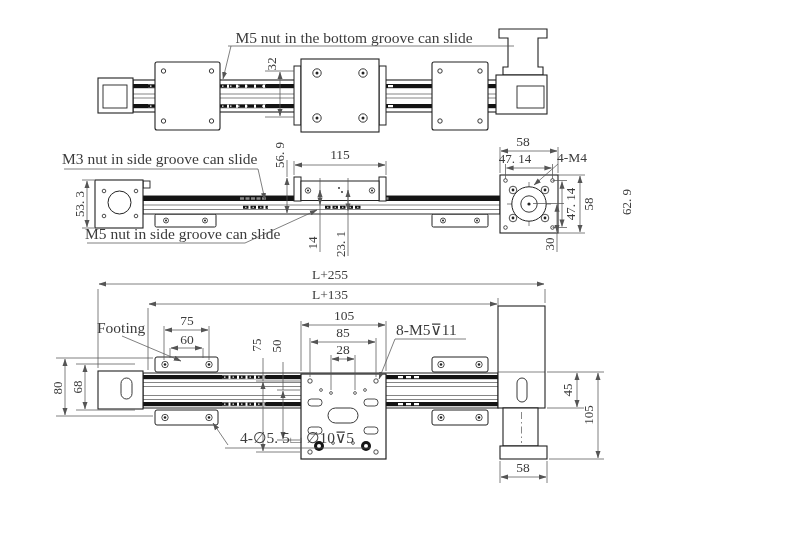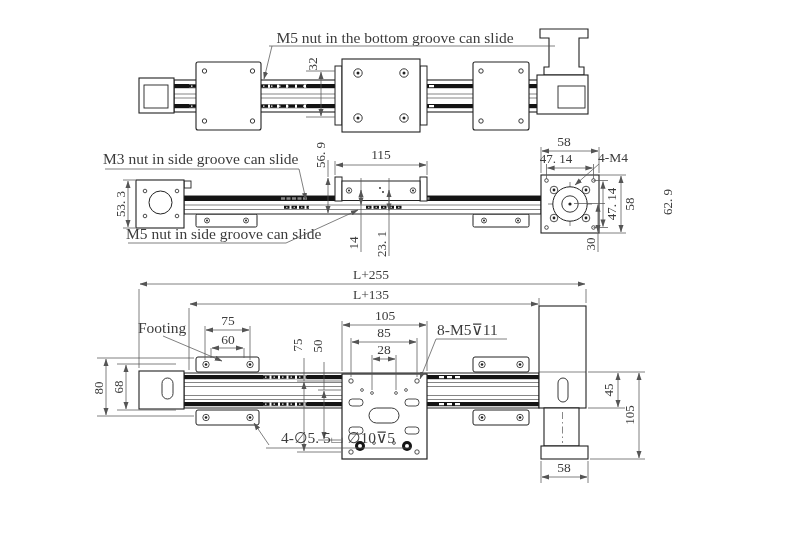--- a/index.html
+++ b/index.html
@@ -1,16 +1,16 @@
 <!DOCTYPE html>
 <html><head>
 <meta charset="utf-8">
 <style>
   html,body{margin:0;padding:0;background:#fff;}
-  .stage{width:635px;height:548px;background:#fff;position:relative;overflow:hidden;margin-left:41px;}
+  .stage{width:635px;height:548px;background:#fff;position:relative;overflow:hidden;}
   svg text{font-family:"Liberation Serif","DejaVu Serif",serif;fill:#3c3c3c;}
   .note{font-size:15.5px;}
   .dim{font-size:13.5px;}
   .dimsm{font-size:13px;}
   .part{stroke:#222;fill:#fff;}
   .thin{stroke:#333;stroke-width:.6;fill:none;}
   .dimln{stroke:#555;stroke-width:.75;fill:none;}
 </style>
 </head>
 <body>

